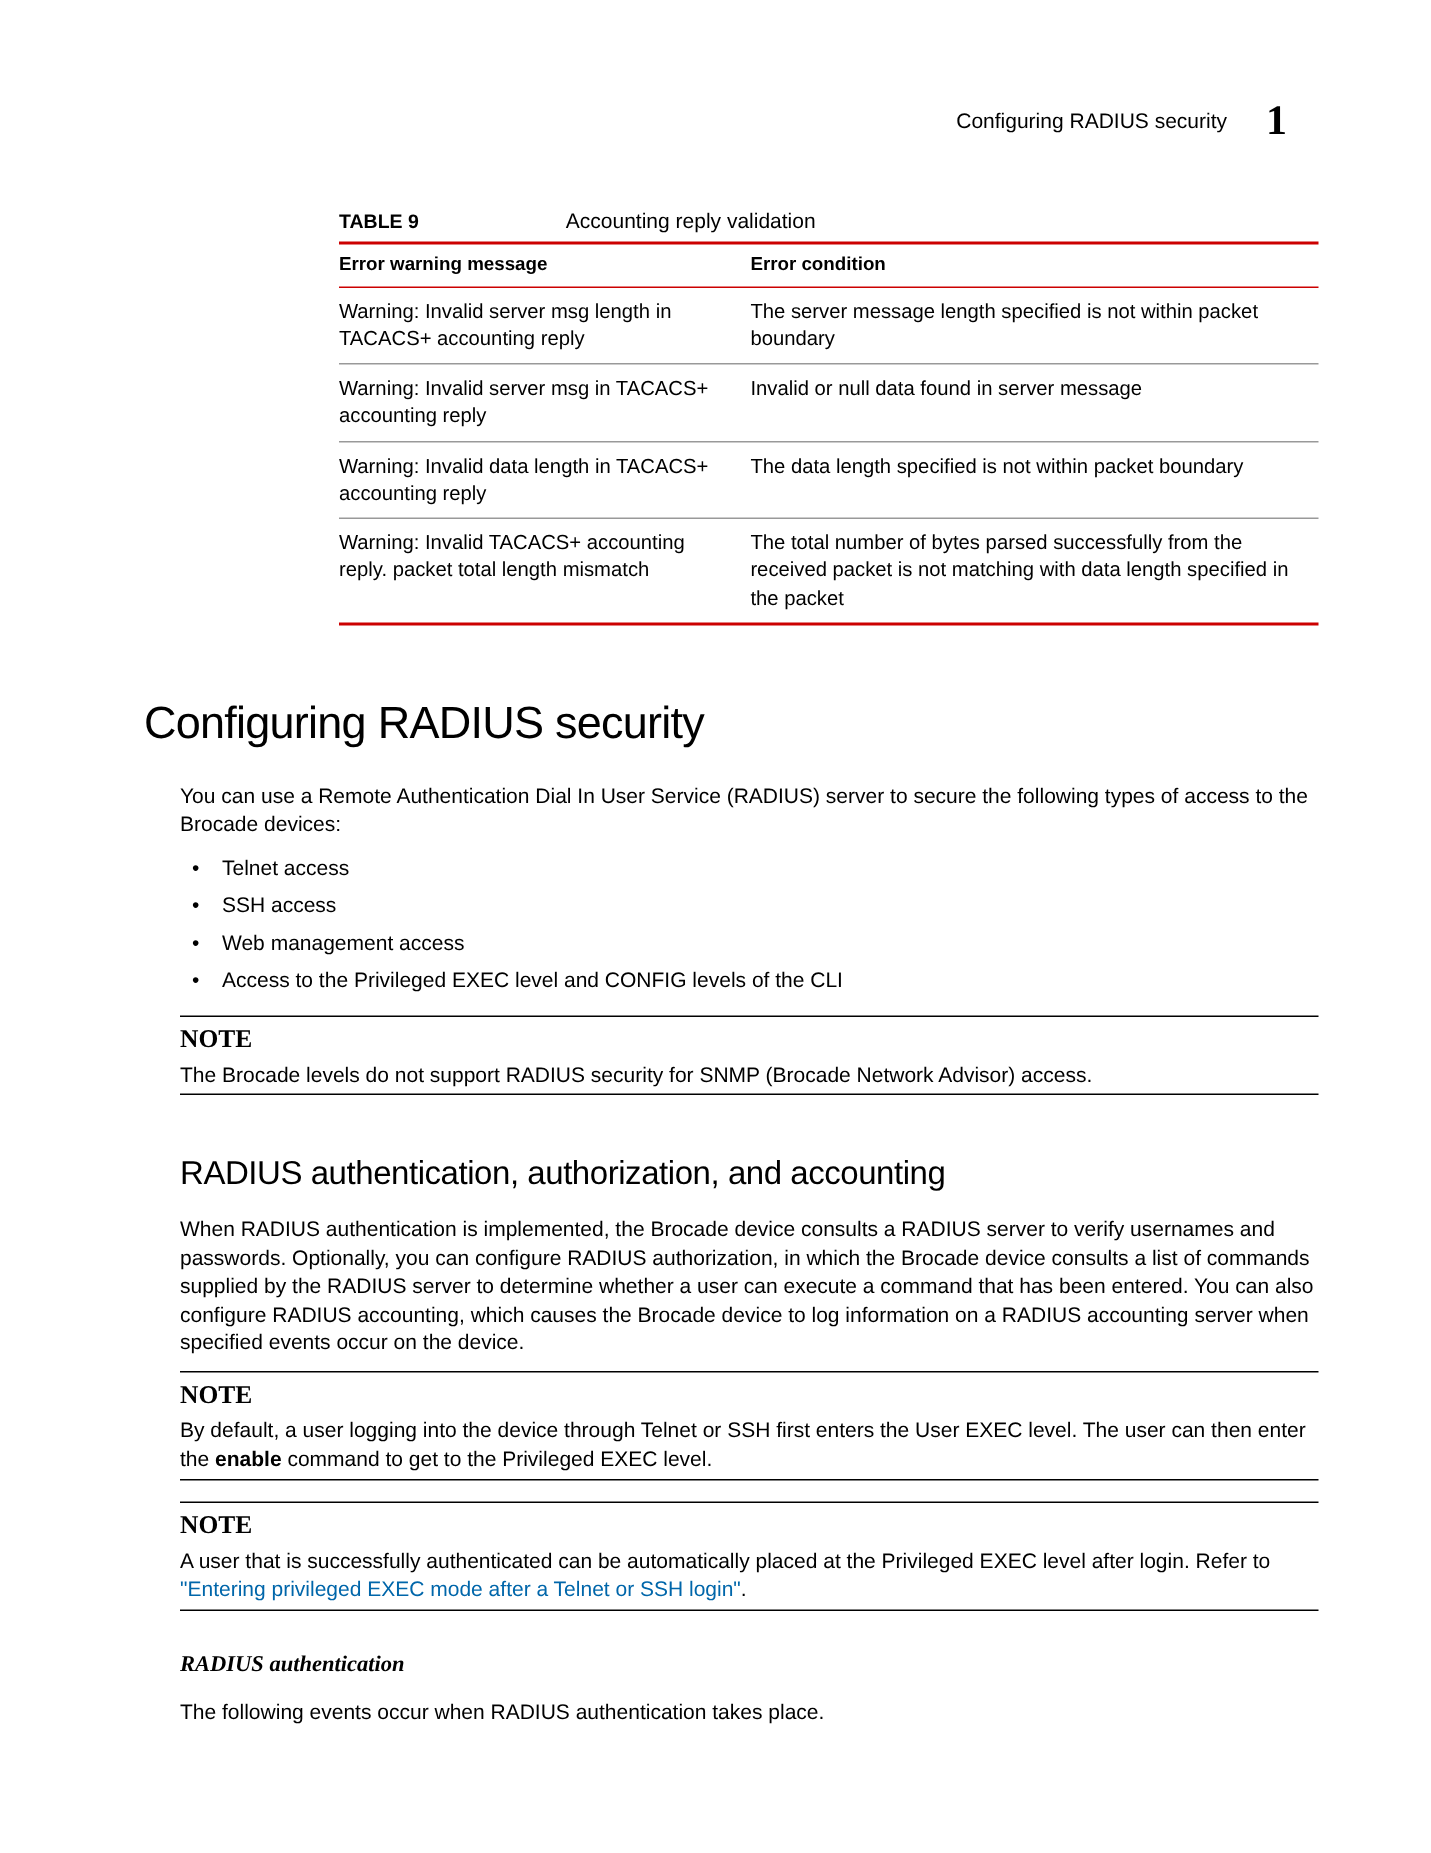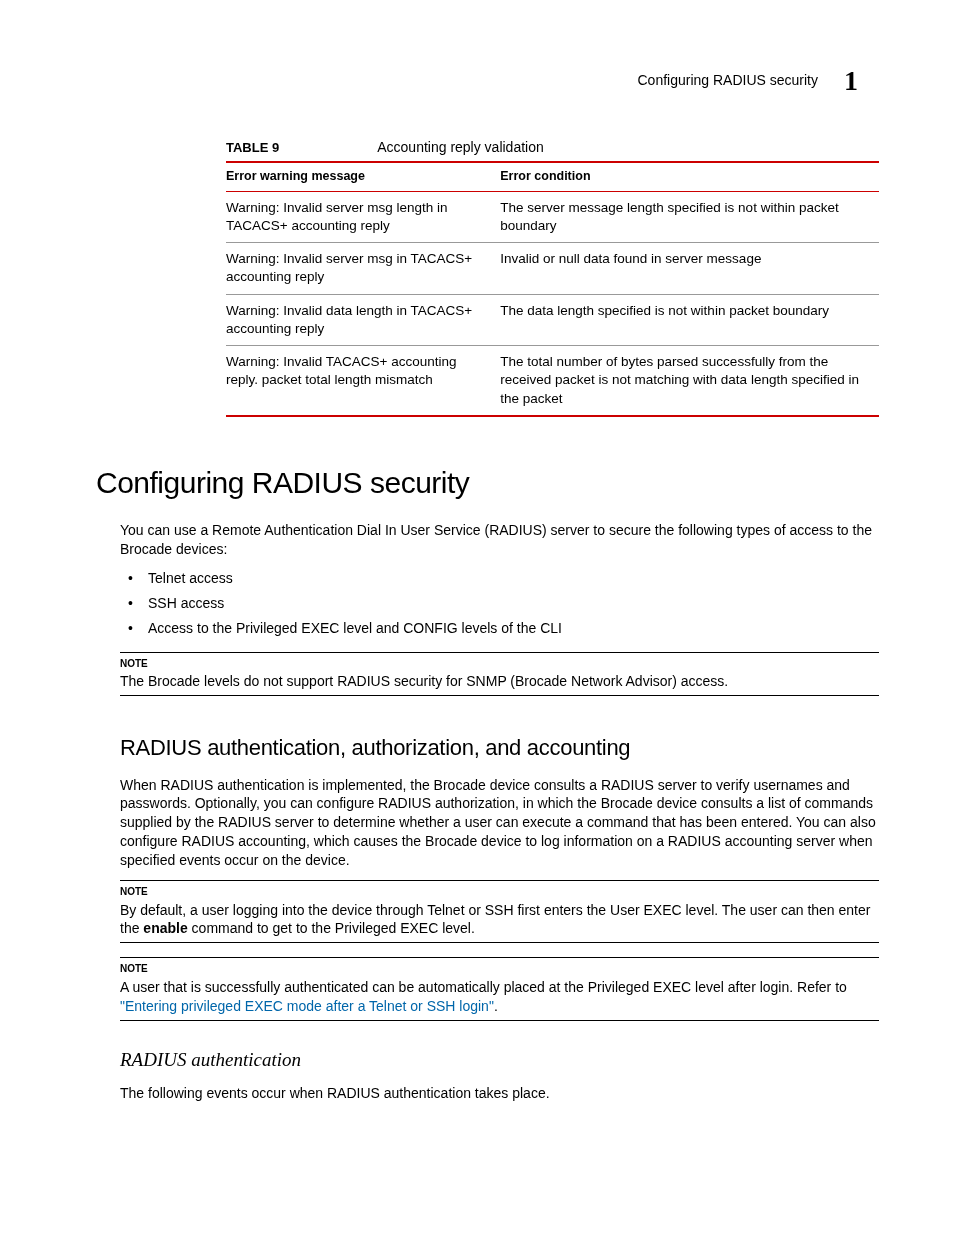--- a/index.html
+++ b/index.html
@@ -116,41 +116,42 @@
   .note-block {
     margin: 10px 0 14px 0;
   }
   .note-hr {
     border: none;
     border-top: 1px solid #000;
     margin: 0;
   }
   .note-label {
     font-weight: bold;
-    font-size: 10px;
+    font-size: 17px;
     margin: 4px 0 2px 0;
+    font-family: Liberation Serif, serif;
   }
   .note-body {
     font-size: 14px;
     margin: 0 0 4px 0;
   }
   .note-body .bold { font-weight: bold; }
   h2.subsection {
     font-family: Arial, Helvetica, sans-serif;
     font-size: 22px;
     font-weight: normal;
     letter-spacing: -0.3px;
     margin: 38px 0 14px 0;
     line-height: 1.25;
   }
   h3.subsub {
     font-family: Georgia, "Times New Roman", serif;
     font-style: italic;
-    font-weight: normal;
-    font-size: 19px;
+    font-weight: bold;
+    font-size: 15px;
     margin: 26px 0 12px 0;
   }
   a.xref {
     color: #0066aa;
     text-decoration: none;
   }
 </style>
 </head>
 <body>
 
@@ -195,20 +196,21 @@
   </div>
 
   <div class="h1-section">
     <h1 class="section-title">Configuring RADIUS security</h1>
 
     <div class="content" style="margin-top:0;margin-left:24px;">
       <p class="body">You can use a Remote Authentication Dial In User Service (RADIUS) server to secure the following types of access to the Brocade devices:</p>
       <ul class="bullets">
         <li>Telnet access</li>
         <li>SSH access</li>
+        <li>Web management access</li>
         <li>Access to the Privileged EXEC level and CONFIG levels of the CLI</li>
       </ul>
 
       <div class="note-block">
         <hr class="note-hr">
         <div class="note-label">NOTE</div>
         <div class="note-body">The Brocade levels do not support RADIUS security for SNMP (Brocade Network Advisor) access.</div>
         <hr class="note-hr">
       </div>
 

